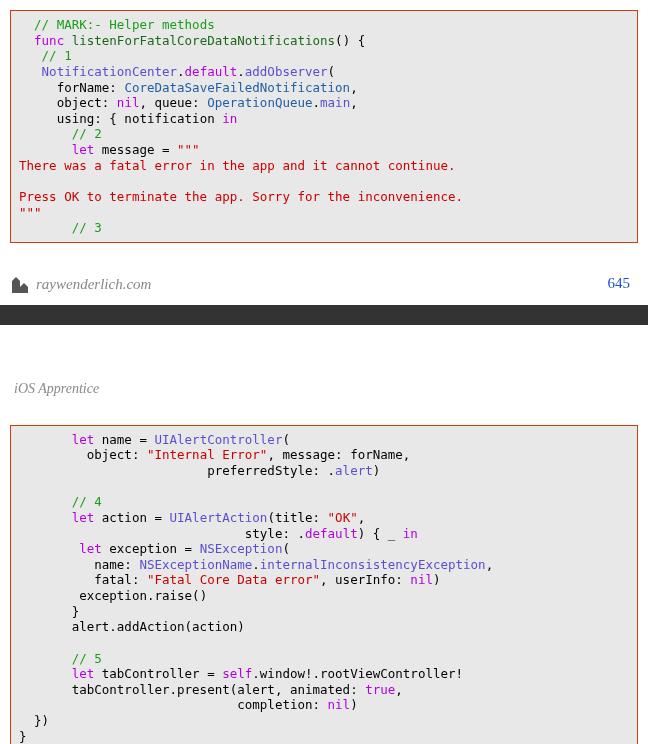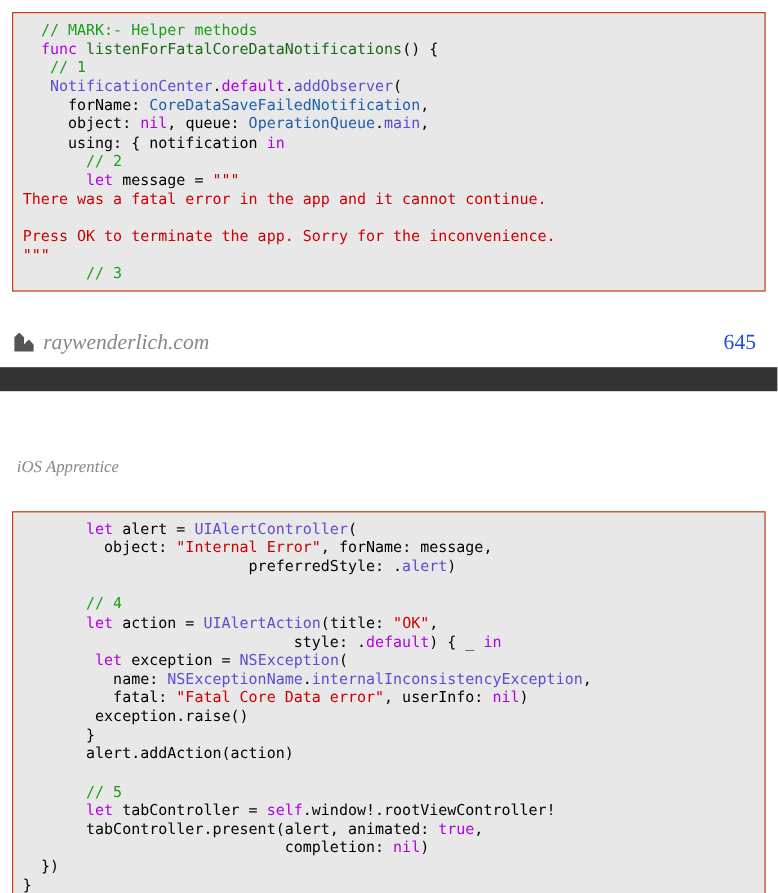--- a/index.html
+++ b/index.html
@@ -19,26 +19,26 @@
     padding: 6px 8px;
     font-family: 'Menlo', 'Consolas', monospace;
     font-size: 12.5px;
     line-height: 1.25;
     white-space: pre;
     overflow: hidden;
     color: #000;
   }
   .footer-row {
     display: flex;
-    align-items: flex-end;
+    align-items: flex-start;
     justify-content: space-between;
     padding: 18px 18px 10px 10px;
     color: #888;
     font-style: italic;
-    font-size: 18px;
+    font-size: 15px;
     gap: 32px;
   }
   .footer-left {
     display: flex;
     align-items: center;
     gap: 6px;
   }
   .logo-icon {
     width: 20px;
     height: 20px;
@@ -101,22 +101,22 @@
   <span class="page-num">645</span>
 </div>
 
 <div class="divider"></div>
 
 <div class="header-row">
   <span>iOS Apprentice</span>
 </div>
 
 <div class="page-section">
-<div class="code-block">       <span class="c-kw">let</span><span> alert = </span><span class="c-id2">UIAlertController</span><span>(</span>
-         <span>object: </span><span class="c-str">"Internal Error"</span><span>, forName: message,</span>
+<div class="code-block">       <span class="c-kw">let</span><span> name = </span><span class="c-id2">UIAlertController</span><span>(</span>
+         <span>object: </span><span class="c-str">"Internal Error"</span><span>, message: forName,</span>
                          <span>preferredStyle: .</span><span class="c-id2">alert</span><span>)</span>
 <span></span>
        <span class="c-cmt">// 4</span>
        <span class="c-kw">let</span><span> action = </span><span class="c-id2">UIAlertAction</span><span>(title: </span><span class="c-str">"OK"</span><span>,</span>
                               <span>style: .</span><span class="c-kw">default</span><span>) { _ </span><span class="c-kw">in</span>
         <span class="c-kw">let</span><span> exception = </span><span class="c-id2">NSException</span><span>(</span>
           <span>name: </span><span class="c-id2">NSExceptionName</span><span>.</span><span class="c-id2">internalInconsistencyException</span><span>,</span>
           <span>fatal: </span><span class="c-str">"Fatal Core Data error"</span><span>, userInfo: </span><span class="c-kw">nil</span><span>)</span>
         <span>exception.raise()</span>
        <span>}</span>

